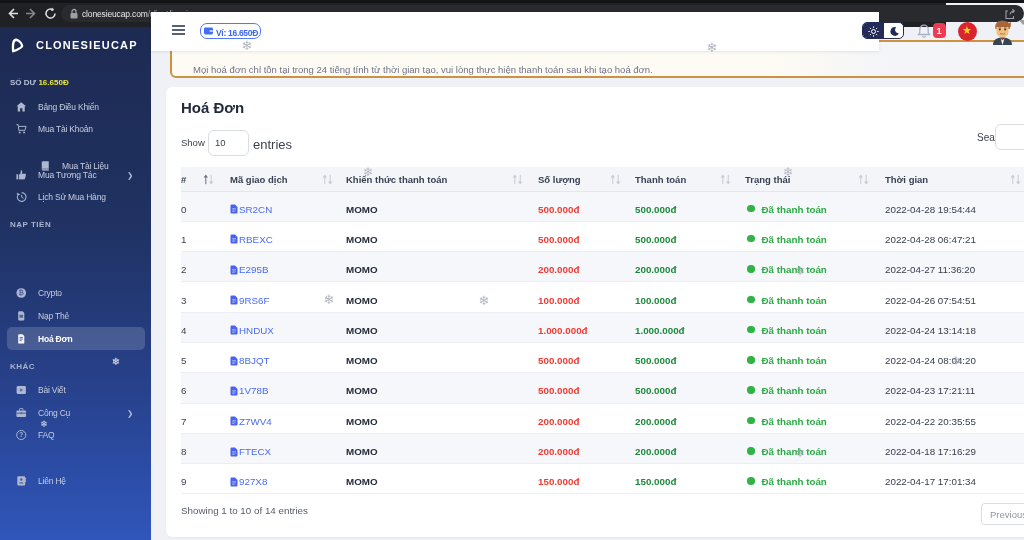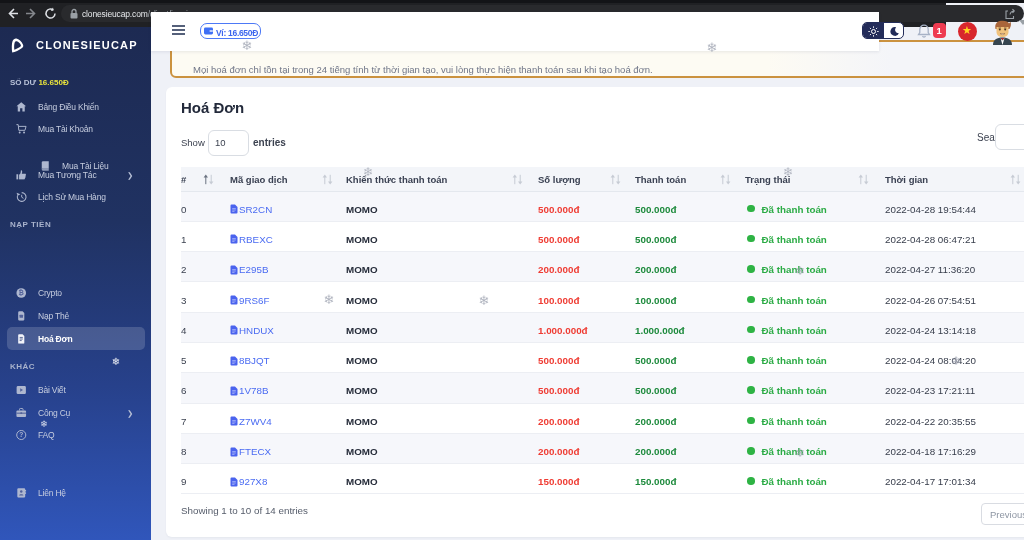--- a/index.html
+++ b/index.html
@@ -173,21 +173,21 @@
         <span class="txt">Công Cụ</span>
         <span class="chev">❯</span>
       </div>
     <div class="sitem" style="top:397px;">
         <svg class="ico" viewBox="0 0 12 12">
           <circle cx="6" cy="6" r="5.2" stroke="#aeb7cf" stroke-width="1.1" fill="none"></circle>
           <text x="6" y="8.6" font-size="7.5" font-weight="bold" fill="#aeb7cf" text-anchor="middle" font-family="Liberation Sans">?</text>
         </svg>
         <span class="txt">FAQ</span>
       </div>
-    <div class="sitem" style="top:442.5px;margin-top:12px;">
+    <div class="sitem" style="top:442.5px;">
         <svg class="ico" viewBox="0 0 12 12">
           <rect x="1.5" y="0.7" width="9" height="10.6" rx="1.2" fill="#aeb7cf"></rect>
           <circle cx="6" cy="4.3" r="1.4" fill="#51619a"></circle>
           <path d="M3.5 8.8 C3.5 6.8 8.5 6.8 8.5 8.8 Z" fill="#51619a"></path>
           <rect x="10.2" y="2.5" width="1.3" height="1.8" fill="#aeb7cf"></rect>
           <rect x="10.2" y="5.2" width="1.3" height="1.8" fill="#aeb7cf"></rect>
         </svg>
         <span class="txt">Liên Hệ</span>
       </div>
   </div>
@@ -250,21 +250,21 @@
   <div id="alert">
       <div class="atext">Mọi hoá đơn chỉ tồn tại trong 24 tiếng tính từ thời gian tạo, vui lòng thực hiện thanh toán sau khi tạo hoá đơn.</div>
     </div>
 
   <div id="card"></div>
   <div class="abs" style="left:181px;top:99px;font-size:15px;font-weight:bold;color:#232a3b;z-index:2;">Hoá Đơn</div>
 
   <div class="abs" style="left:181px;top:137px;font-size:9.5px;color:#3c4250;z-index:2;">Show</div>
   <div class="abs" style="left:208px;top:130px;width:41px;height:26px;border:1px solid #d9dde3;border-radius:6px;background:#fff;z-index:2;"></div>
   <div class="abs" style="left:215px;top:137px;font-size:9.5px;color:#3c4250;z-index:3;">10</div>
-  <div class="abs" style="left:253px;top:137px;font-size:10px;color:#3c4250;z-index:2;font-weight:bold;">entries</div>
+  <div class="abs" style="left:253px;top:137px;font-size:13px;color:#3c4250;z-index:2;">entries</div>
 
   <div class="abs" style="left:961px;top:132px;font-size:10px;color:#3c4250;z-index:2;margin-left:16px;">Search:</div>
   <div class="abs" style="left:995px;top:124px;width:60px;height:26px;border:1px solid #d9dde3;border-radius:6px;background:#fff;z-index:2;"></div>
 
   <table id="tbl">
     <colgroup>
         <col style="width:49px">
         <col style="width:116px">
         <col style="width:192px">
         <col style="width:97px">

